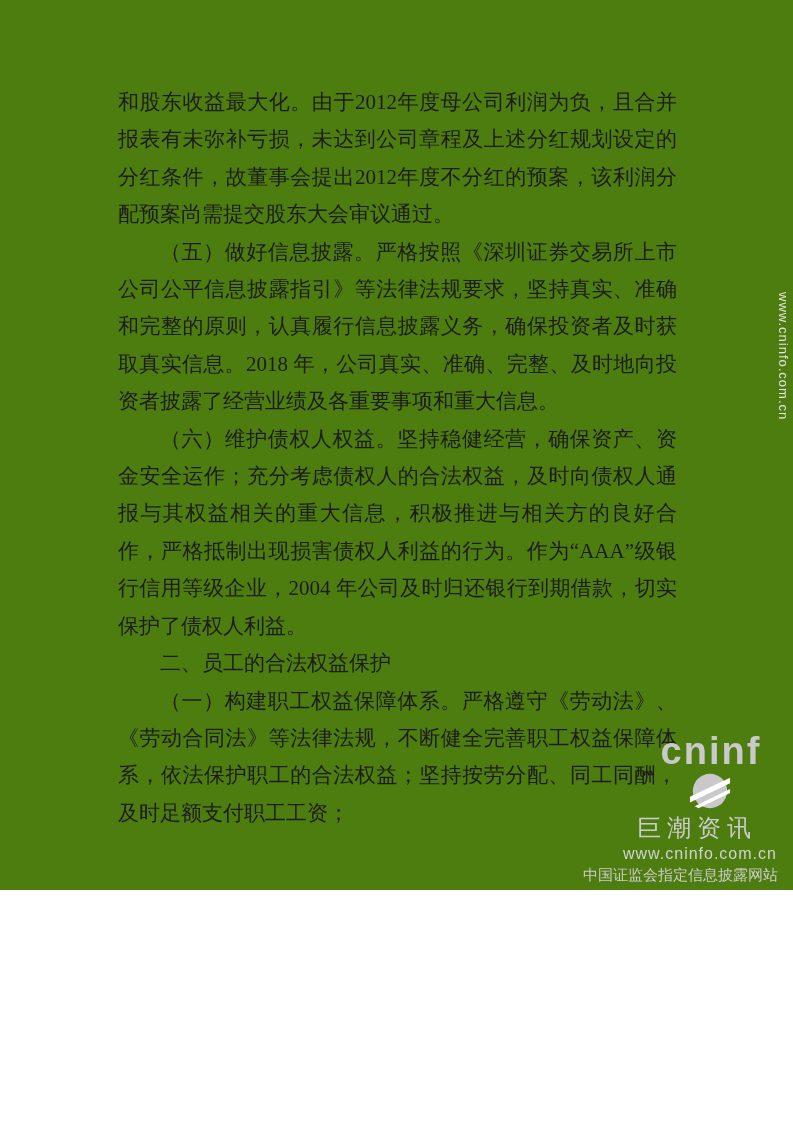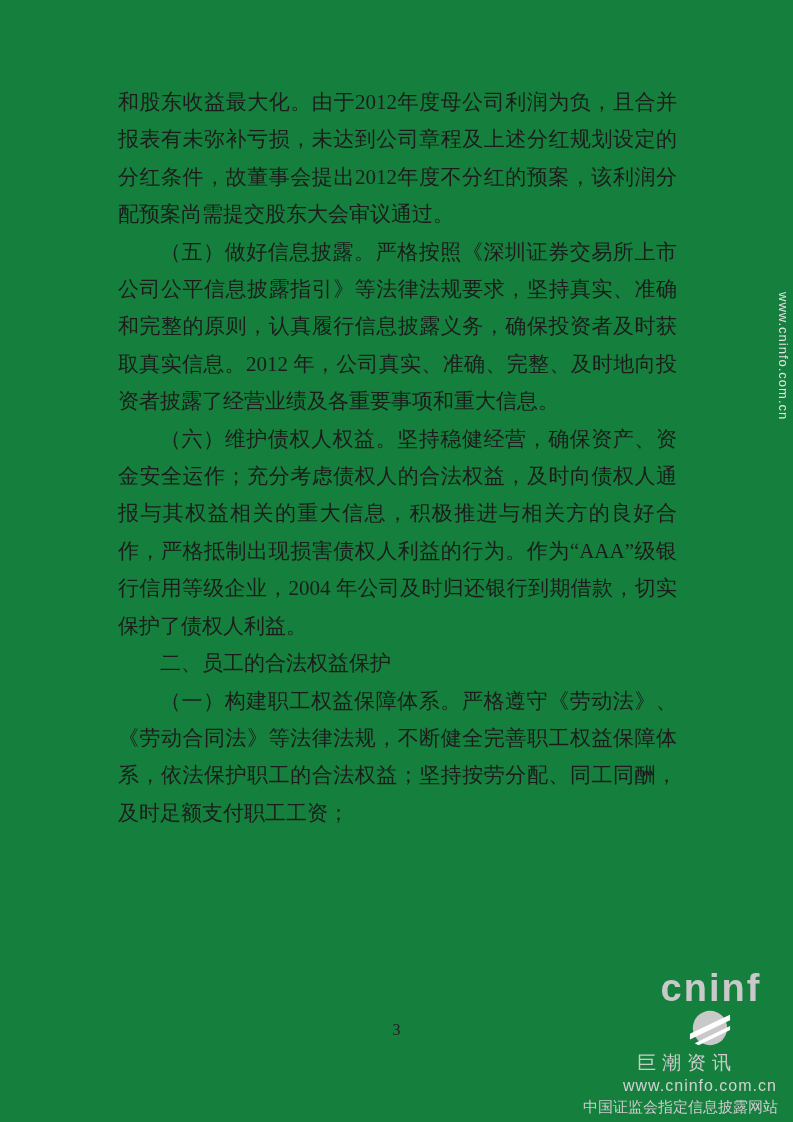--- a/index.html
+++ b/index.html
@@ -3,22 +3,22 @@
 <meta charset="utf-8">
 <style>
   html, body {
     margin: 0;
     padding: 0;
     background: #ffffff;
   }
   .page {
     position: relative;
     width: 793px;
-    height: 1122px;
-    background: #15803d;
+    height: 890px;
+    background: #4d7c0f;
     overflow: hidden;
     font-family: "Liberation Serif", "DejaVu Serif", serif;
   }
   .body-text {
     position: absolute;
     left: 118px;
     top: 84px;
     width: 559px;
     font-size: 21px;
     line-height: 37.4px;
@@ -76,21 +76,21 @@
     letter-spacing: 2px;
     color: #c9c9c9;
   }
   .logo-icon {
     display: inline-block;
     width: 42px;
     height: 42px;
     margin-left: -2px;
   }
   .logo-cn {
-    font-size: 19px;
+    font-size: 24px;
     letter-spacing: 6px;
     margin-top: 4px;
     padding-left: 40px;
     color: #cccccc;
   }
   .logo-url {
     font-size: 16px;
     letter-spacing: 1px;
     margin-top: 6px;
     padding-left: 26px;
@@ -104,21 +104,21 @@
     color: #cccccc;
   }
 </style>
 </head>
 <body>
 
 <div class="page">
 
   <div class="body-text">
     <p class="para">和股东收益最大化。由于2012年度母公司利润为负，且合并报表有未弥补亏损，未达到公司章程及上述分红规划设定的分红条件，故董事会提出2012年度不分红的预案，该利润分配预案尚需提交股东大会审议通过。</p>
-    <p class="para indent">（五）做好信息披露。严格按照《深圳证券交易所上市公司公平信息披露指引》等法律法规要求，坚持真实、准确和完整的原则，认真履行信息披露义务，确保投资者及时获取真实信息。2012 年，公司真实、准确、完整、及时地向投资者披露了经营业绩及各重要事项和重大信息。</p>
+    <p class="para indent">（五）做好信息披露。严格按照《深圳证券交易所上市公司公平信息披露指引》等法律法规要求，坚持真实、准确和完整的原则，认真履行信息披露义务，确保投资者及时获取真实信息。2018 年，公司真实、准确、完整、及时地向投资者披露了经营业绩及各重要事项和重大信息。</p>
     <p class="para indent">（六）维护债权人权益。坚持稳健经营，确保资产、资金安全运作；充分考虑债权人的合法权益，及时向债权人通报与其权益相关的重大信息，积极推进与相关方的良好合作，严格抵制出现损害债权人利益的行为。作为“AAA”级银行信用等级企业，2004 年公司及时归还银行到期借款，切实保护了债权人利益。</p>
     <p class="para indent">二、员工的合法权益保护</p>
     <p class="para indent">（一）构建职工权益保障体系。严格遵守《劳动法》、《劳动合同法》等法律法规，不断健全完善职工权益保障体系，依法保护职工的合法权益；坚持按劳分配、同工同酬，及时足额支付职工工资；</p>
   </div>
 
   <div class="side-watermark">www.cninfo.com.cn</div>
 
   <div class="page-number">3</div>
 
   <div class="cninfo-logo">

